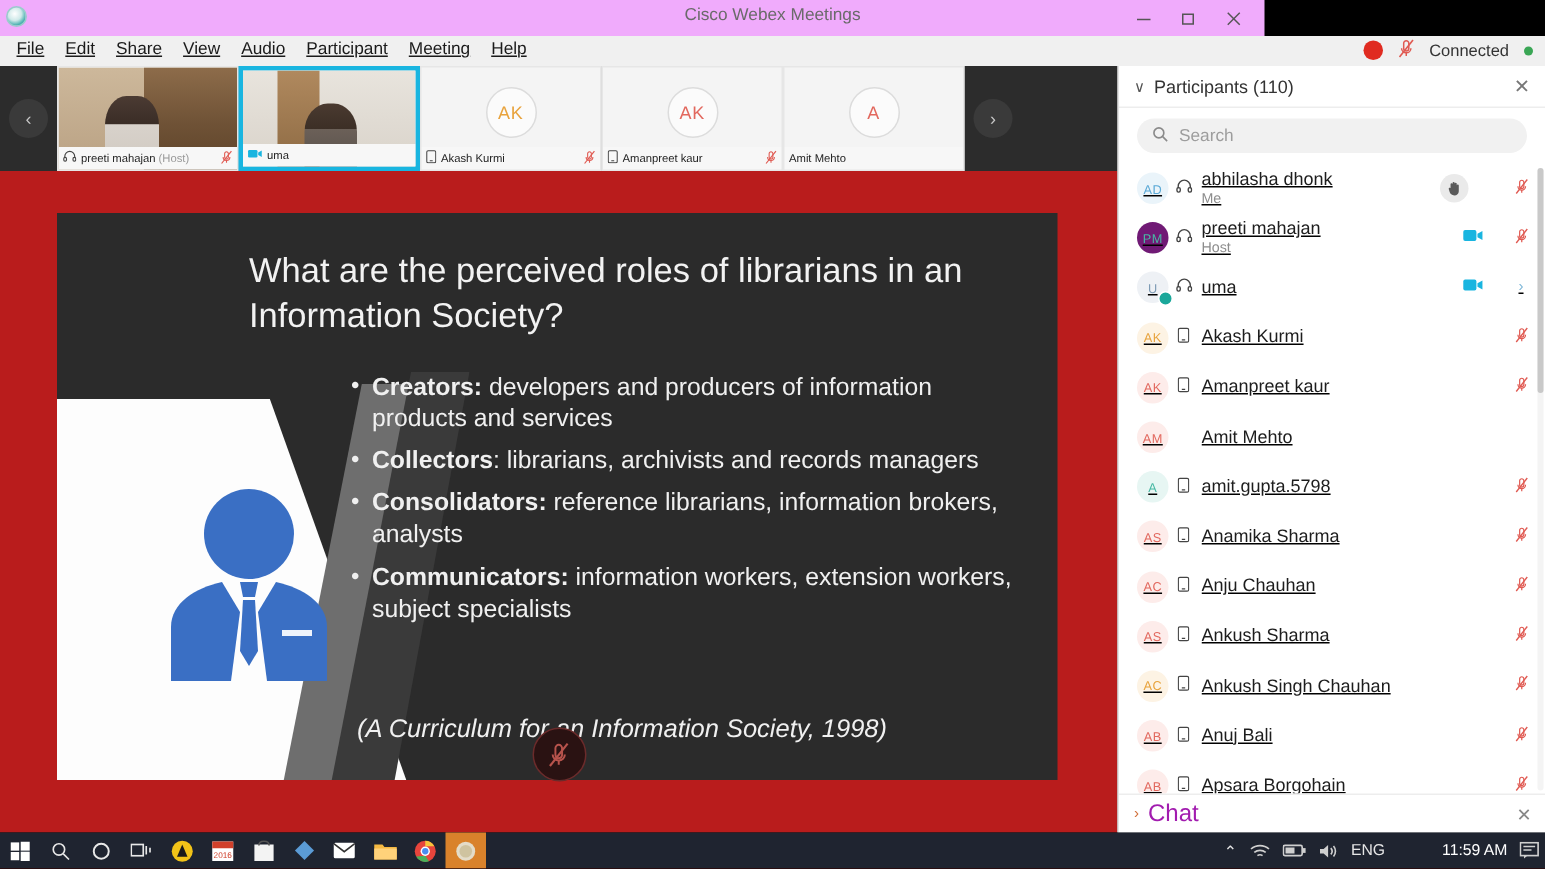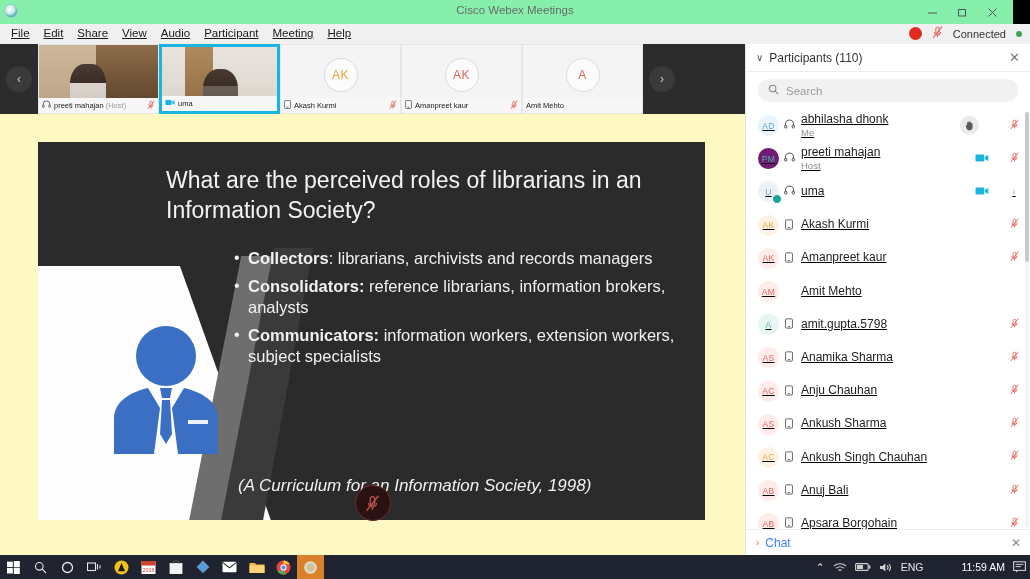--- a/index.html
+++ b/index.html
@@ -6,22 +6,22 @@
   html, body {
     width: 1030px; height: 579px;
     overflow: hidden;
     font-family: "Liberation Sans", sans-serif;
     background: #000;
   }
   .app { position: relative; width: 1030px; height: 579px; }
 
   
   .titlebar {
-    position: absolute; left: 0; top: 0; width: 1013px; height: 24px;
-    background: #86efac;
+    position: absolute; left: 0; top: 0; width: 843px; height: 24px;
+    background: #f0abfc;
   }
   .app-logo {
     position: absolute; left: 4px; top: 4px; width: 14px; height: 14px;
     border-radius: 50%;
     background: radial-gradient(circle at 40% 35%, #ffffff 0%, #cfe9e9 42%, #4fb3b3 70%, #2e8f8f 100%);
     border: 1px solid #9cc;
   }
   .title-text {
     position: absolute; left: 0; top: 4px; width: 1030px;
     text-align: center; font-size: 11.5px; color: #6a6a6a;
@@ -113,21 +113,21 @@
   }
   .cam-uma:after {
     content:""; position:absolute; left:36%; top:34%; width:30%; height:66%;
     border-radius: 45% 45% 0 0;
     background: linear-gradient(180deg,#4a3a30 0%, #3c2f26 40%, #6b6058 41%, #57504a 100%);
   }
 
   
   .stage {
     position: absolute; left: 0; top: 114px; width: 745px; height: 441px;
-    background: #fef9c3; overflow: hidden;
+    background: #b91c1c; overflow: hidden;
   }
   .slide {
     position: absolute; left: 38px; top: 28px; width: 667px; height: 378px;
     background: #2b2b2b; overflow: hidden;
   }
   .slide .deco-white {
     position: absolute; left: -10px; bottom: -6px; width: 245px; height: 260px;
     background: #fdfdfd;
     clip-path: polygon(0 0, 62% 0, 100% 100%, 0 100%);
   }
@@ -232,21 +232,21 @@
     position: absolute; left: 0; top: 0; width: 4px; height: 150px;
     background: #c9c9c9; border-radius: 2px;
   }
 
   .chatbar {
     position: absolute; left: 0; bottom: 0; width: 285px; height: 26px;
     border-top: 1px solid #ededed; display: flex; align-items: center;
     padding: 0 10px; background: #fff;
   }
   .chat-chev { font-size: 10px; color: #d2703a; margin-right: 6px; }
-  .chat-label { font-size: 12px; color: #3b82f6; flex: 1 1 auto; }
+  .chat-label { font-size: 16px; color: #a21caf; flex: 1 1 auto; }
   .chat-x { font-size: 12px; color: #888; }
 
   
   .taskbar {
     position: absolute; left: 0; bottom: 0; width: 1030px; height: 24px;
     background: #1f2430; display: flex; align-items: center;
   }
   .tb-icons { display: flex; align-items: center; }
   .tbi {
     width: 27px; height: 24px; display: flex; align-items: center; justify-content: center;
@@ -401,20 +401,21 @@
           <path d="M10 132 L10 96 C10 80 26 70 44 66 L56 86 L50 132 Z" fill="#3a6fc4"></path>
           <path d="M114 132 L114 96 C114 80 98 70 80 66 L68 86 L74 132 Z" fill="#3a6fc4"></path>
           <path d="M56 66 L68 66 L66 76 L58 76 Z" fill="#3a6fc4"></path>
           <path d="M58 78 L66 78 L68 112 L62 122 L56 112 Z" fill="#3a6fc4"></path>
           <rect x="84" y="98" width="20" height="4" fill="#eef3fb"></rect>
         </svg>
       </div>
 
       <div class="slide-title">What are the perceived roles of librarians in an Information Society?</div>
       <div class="bullets" id="bullets">
+          <div class="bullet"><b>Creators:</b><span> developers and producers of information products and services</span></div>
           <div class="bullet"><b>Collectors</b><span>: librarians, archivists and records managers</span></div>
           <div class="bullet"><b>Consolidators:</b><span> reference librarians, information brokers, analysts</span></div>
           <div class="bullet"><b>Communicators:</b><span> information workers, extension workers, subject specialists</span></div>
         </div>
       <div class="citation">(A Curriculum for an Information Society, 1998)</div>
     </div>
 
     <div class="stage-mic">
       <svg width="15" height="17" viewBox="0 0 11 13">
           <path d="M5.5 1.2a1.7 1.7 0 0 1 1.7 1.7v3.4a1.7 1.7 0 0 1-3.4 0V2.9A1.7 1.7 0 0 1 5.5 1.2z" fill="none" stroke="#b7534c" stroke-width="1"></path>

